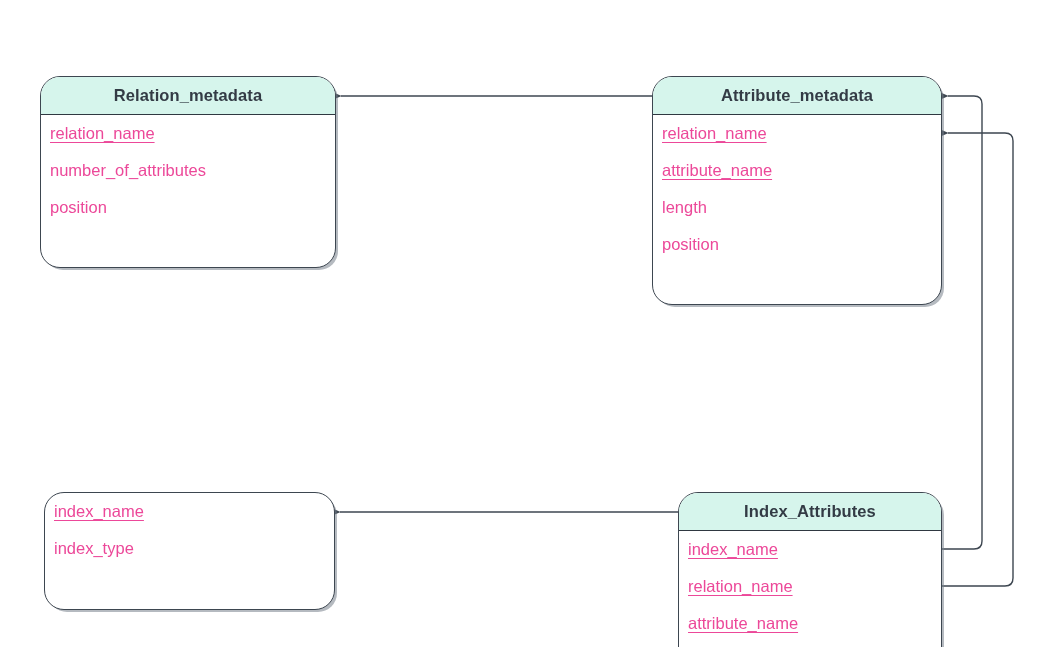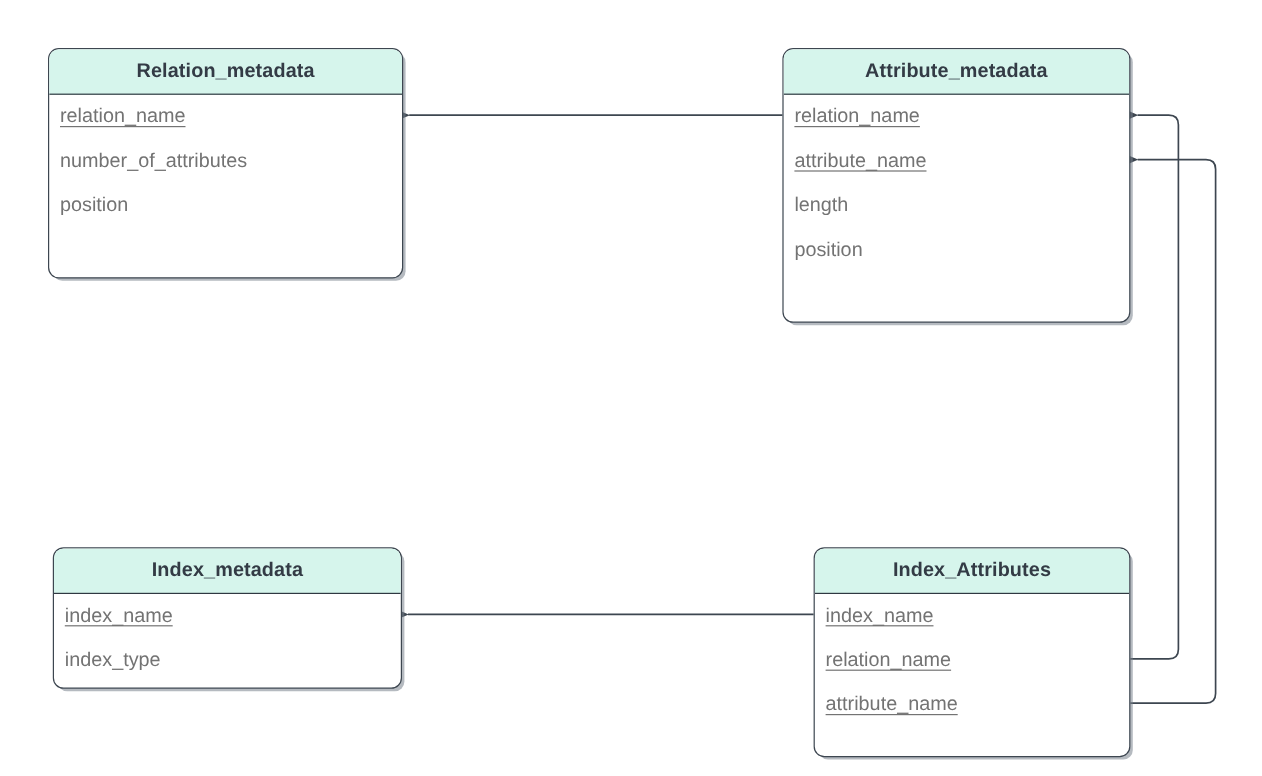--- a/index.html
+++ b/index.html
@@ -29,23 +29,24 @@
     height: 647px;
     pointer-events: none;
   }
 
   
   .entity {
     position: absolute;
     box-sizing: border-box;
     background: #ffffff;
     border: 1.3px solid #3d4650;
-    border-radius: 9px;
+    border-radius: 20px;
     box-shadow: 3px 3px 0 -1px rgba(120,130,140,0.55);
     overflow: hidden;
+    margin-top: 36px;
   }
   .entity-header {
     height: 38px;
     background: #d6f5ec;
     border-bottom: 1.3px solid #2f3841;
     display: flex;
     align-items: center;
     justify-content: center;
     box-sizing: border-box;
   }
@@ -61,21 +62,21 @@
   }
   .attr-row {
     height: 37px;
     display: flex;
     align-items: center;
     padding-left: 9px;
     box-sizing: border-box;
   }
   .attr-label {
     font-size: 16.5px;
-    color: #737373;
+    color: #ec4899;
     line-height: 1.1;
     white-space: nowrap;
   }
   .attr-row.is-key .attr-label {
     text-decoration: underline;
     text-underline-offset: 3px;
     text-decoration-thickness: 1.2px;
   }
 </style>
 </head>
@@ -128,23 +129,20 @@
       <div class="attr-row">
         <span class="attr-label">length</span>
       </div>
       <div class="attr-row">
         <span class="attr-label">position</span>
       </div>
     </div>
   </div>
 
   <div class="entity" style="left: 44px; top: 456px; width: 291px; height: 118px;">
-    <div class="entity-header">
-      <span class="entity-title">Index_metadata</span>
-    </div>
     <div class="entity-body">
       <div class="attr-row is-key">
         <span class="attr-label">index_name</span>
       </div>
       <div class="attr-row">
         <span class="attr-label">index_type</span>
       </div>
     </div>
   </div>
 

